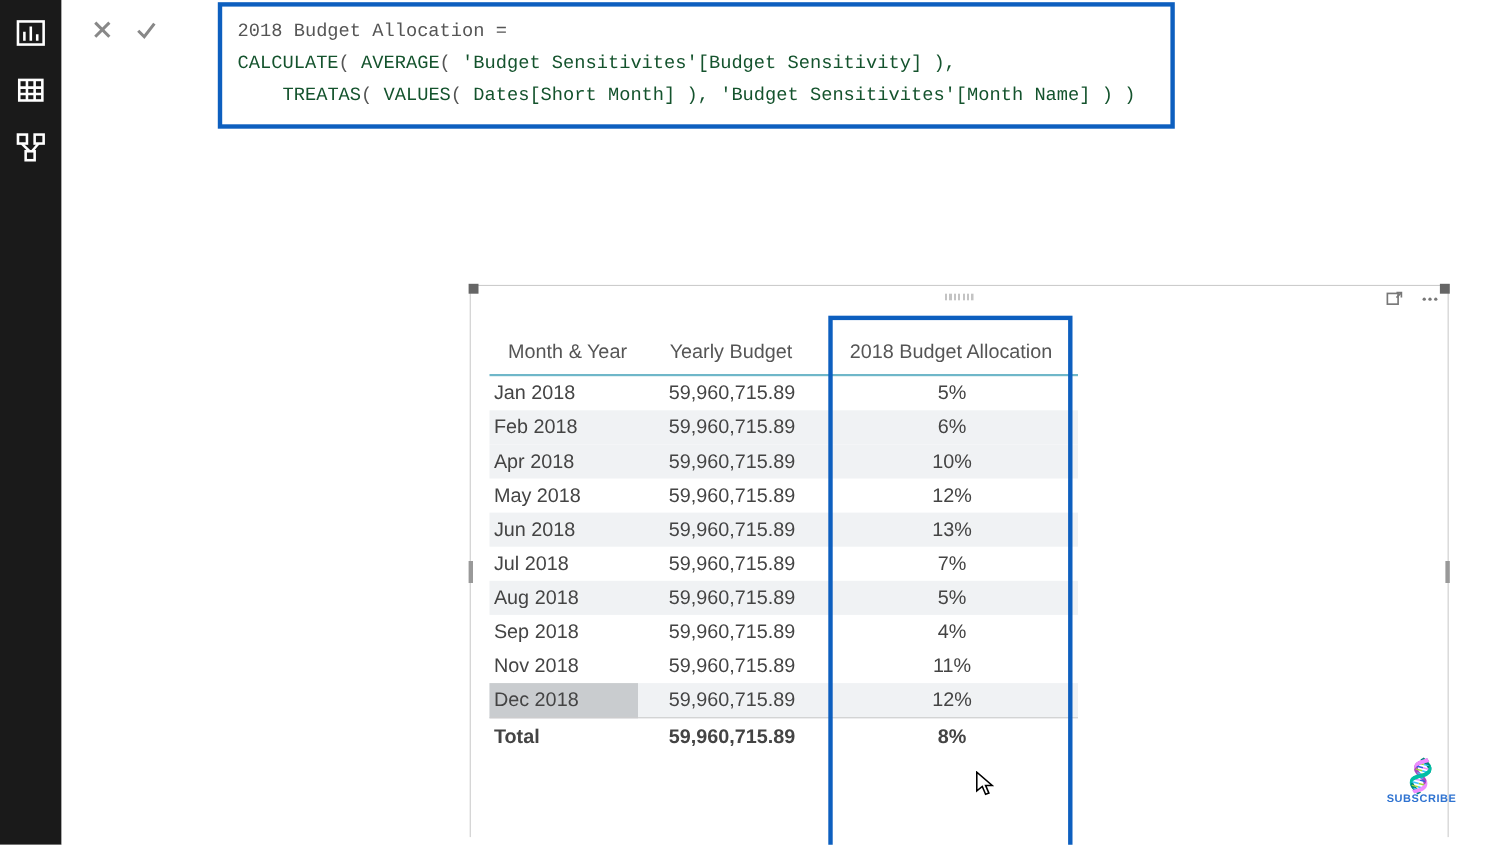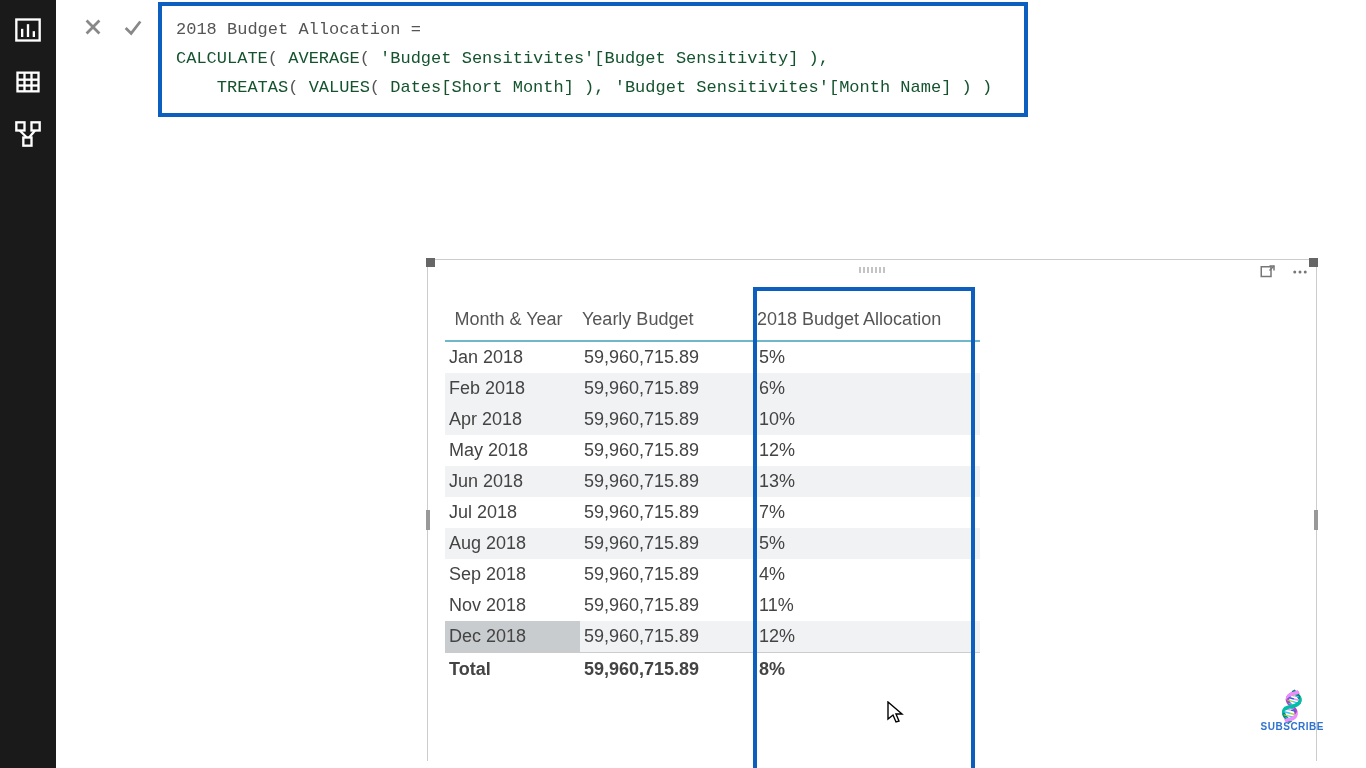--- a/index.html
+++ b/index.html
@@ -61,20 +61,21 @@
   .formula-actions svg { width: 22px; height: 22px; }
   .formula-box {
     border: 4px solid #0d5fbf;
     padding: 10px 14px 10px 14px;
     font-family: Consolas, "Courier New", monospace;
     font-size: 17px;
     line-height: 1.7;
     color: #444;
     width: 870px;
     margin-top: 2px;
+    margin-left: 40px;
   }
   .tok-fn { color: #14532d; }
   .tok-plain { color: #555; }
   .tok-str { color: #14532d; }
   .visual-container {
     position: absolute;
     left: 370px;
     top: 258px;
     width: 892px;
     height: 504px;
@@ -120,27 +121,27 @@
     top: 44px;
     width: 535px;
   }
   table.data {
     border-collapse: collapse;
     font-size: 18px;
     color: #444;
     width: 100%;
   }
   table.data th {
-    text-align: center;
+    text-align: right;
     font-weight: 400;
     color: #555;
     padding: 6px 10px 10px 2px;
     border-bottom: 2px solid #6fb7c9;
   }
-  table.data th.num, table.data td.num { text-align: left; padding-right: 8px; }
+  table.data th.num, table.data td.num { text-align: center; padding-right: 8px; }
   table.data td {
     padding: 5px 10px 5px 4px;
     border: none;
   }
   table.data tbody tr.alt { background: #f0f2f4; }
   table.data tbody tr.sel td:first-child { background: #c9cccf; margin-top: 48px; }
   table.data tfoot td {
     font-weight: 700;
     padding-top: 6px;
     border-top: 1px solid #ccc;

